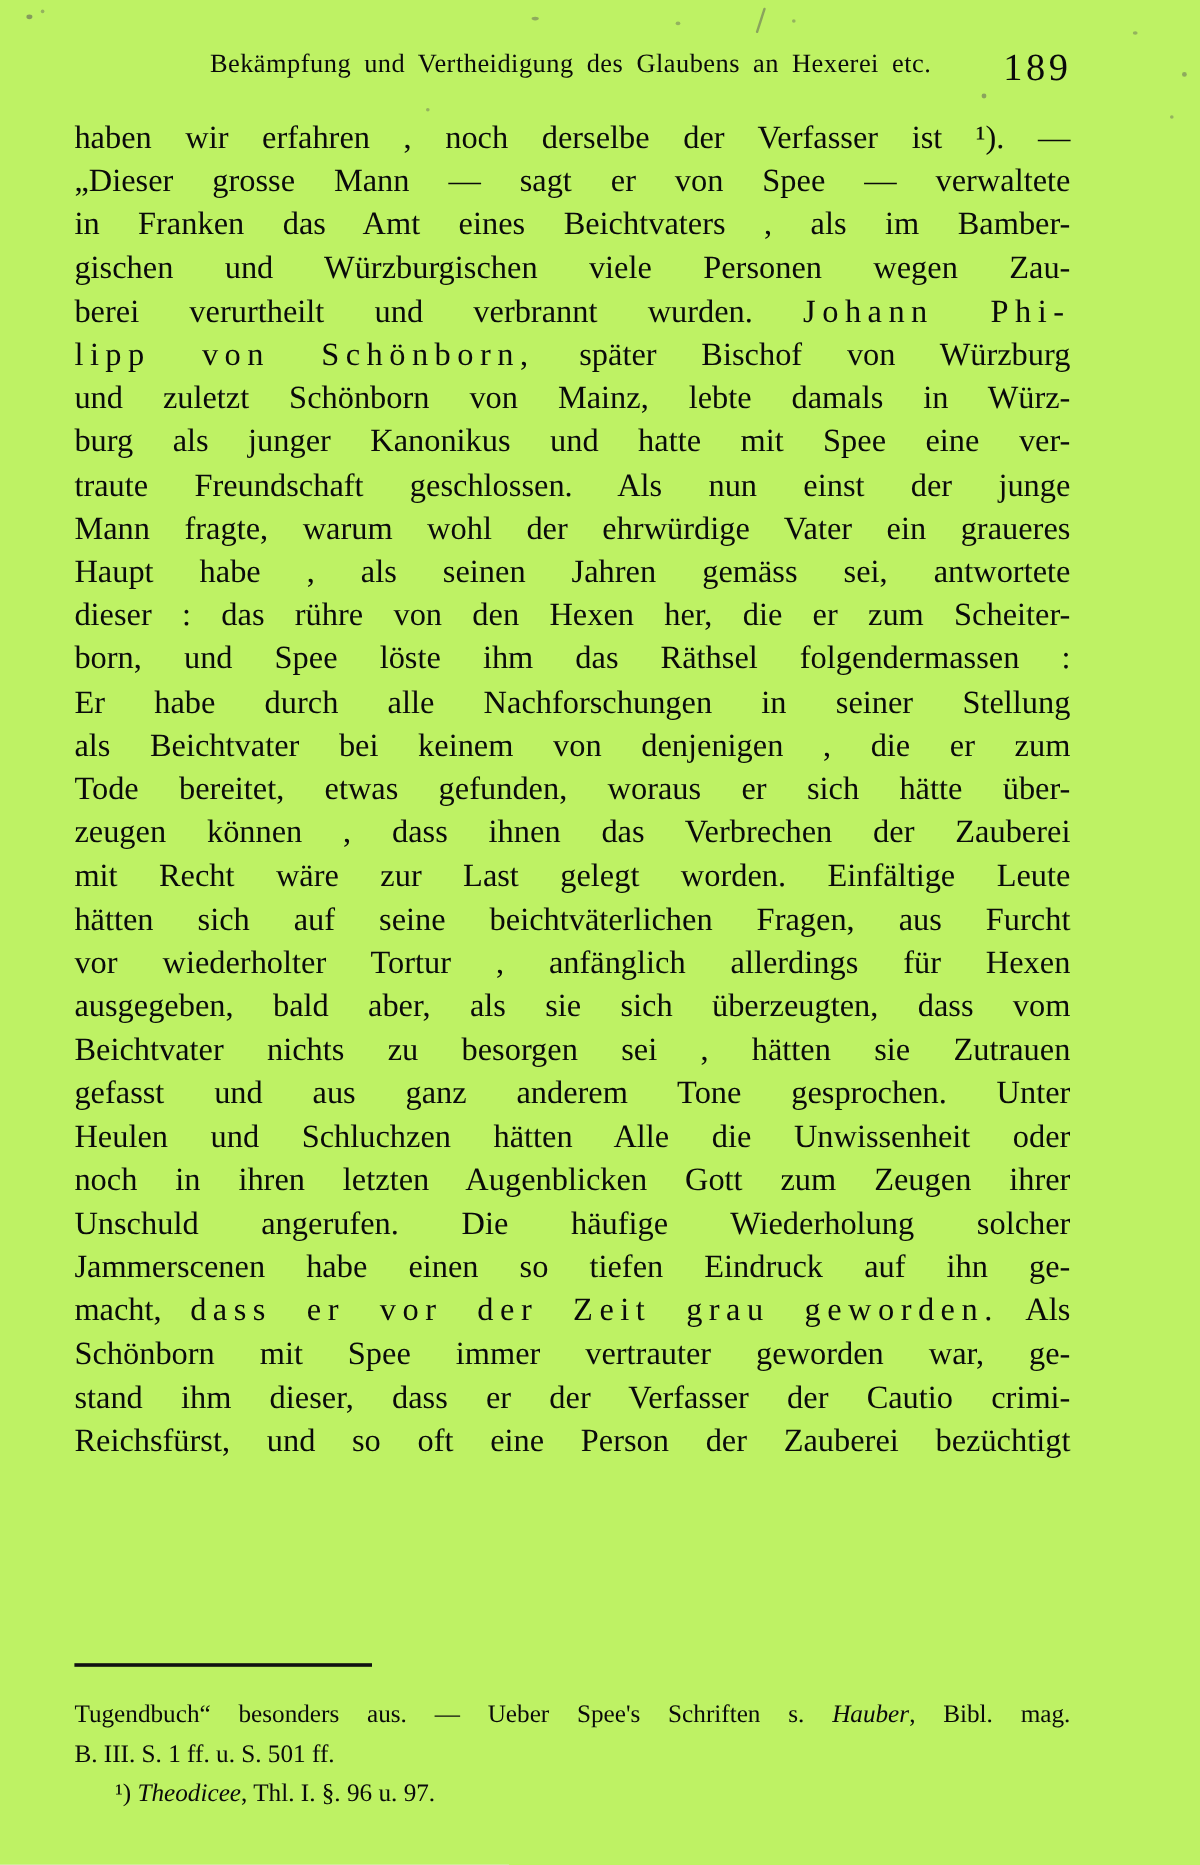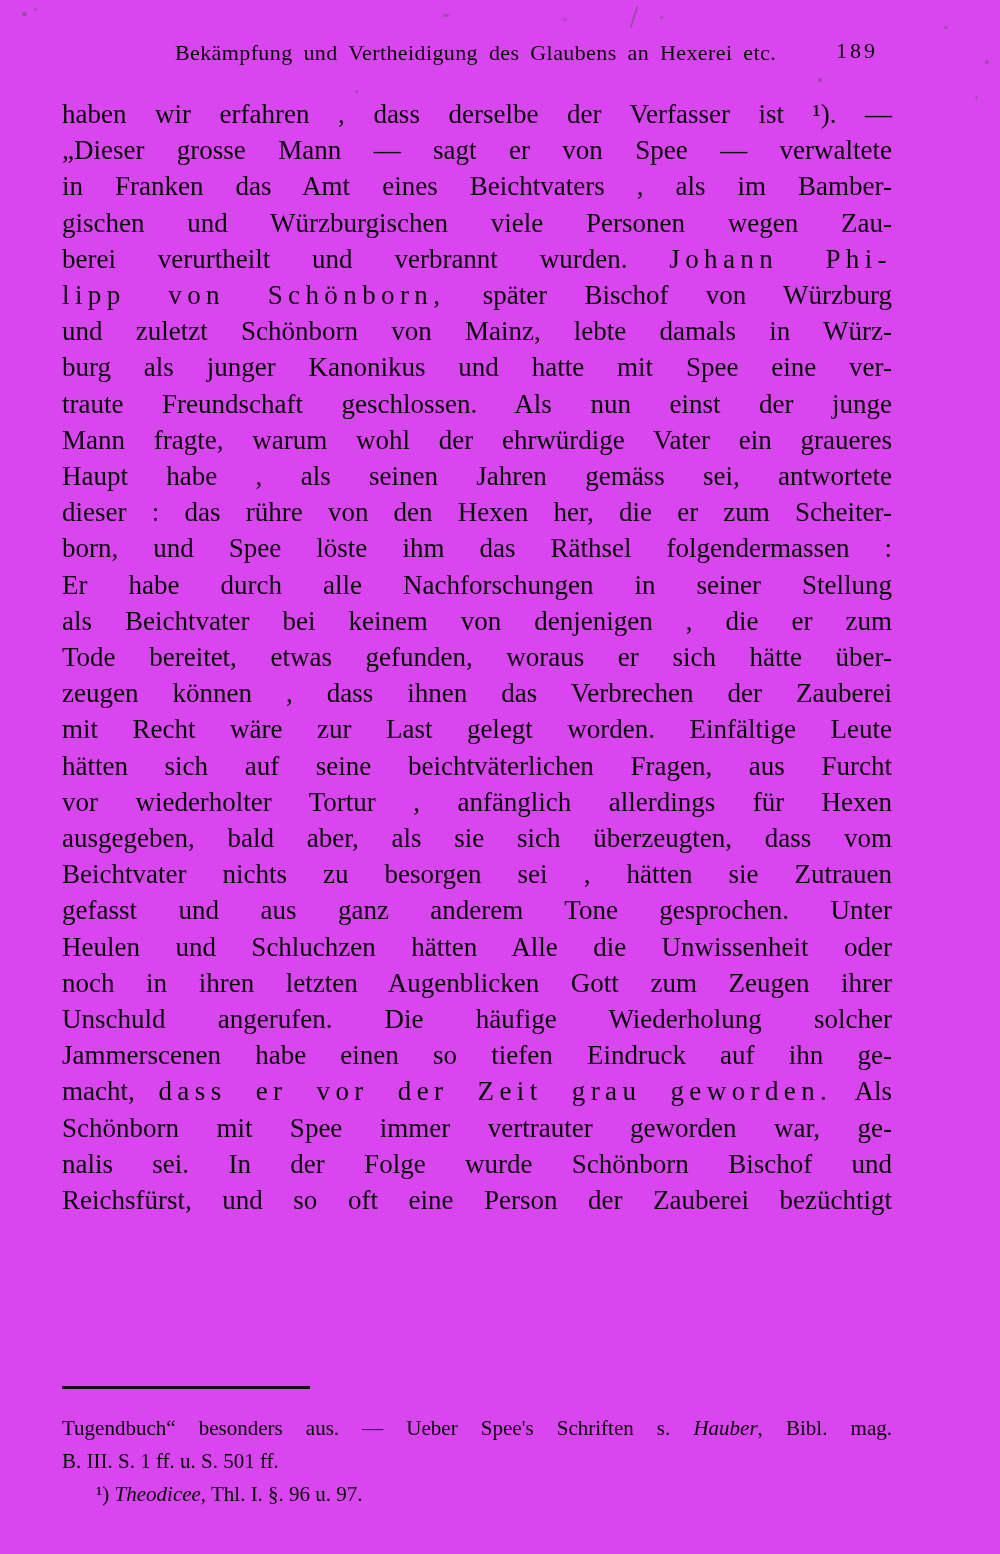--- a/index.html
+++ b/index.html
@@ -1,33 +1,33 @@
 <!DOCTYPE html>
 <html><head>
 <meta charset="utf-8">
 <style>
   html,body{margin:0;padding:0;background:#e8e8e8;}
   .page{
     position:relative;
     width:1000px;height:1554px;
-    background:#d946ef;
+    background:#bef264;
     font-family:"Liberation Serif","DejaVu Serif",serif;
     color:#0a0a0a;
     overflow:hidden;
     margin:0 auto;
   }
   
   .header-title{
     position:absolute;left:148px;top:40px;width:655px;
     font-size:22px;text-align:center;word-spacing:5px;letter-spacing:.4px;
     white-space:nowrap;
   }
   .page-number{
     position:absolute;left:836px;top:38px;
-    font-size:22px;letter-spacing:3px;
+    font-size:32px;letter-spacing:3px;
   }
   
   .body-text{
     position:absolute;left:62px;top:96px;width:830px;
   }
   .line{
     line-height:36.2px;font-size:27px;
     text-align:justify;text-align-last:justify;
     white-space:nowrap;
   }
@@ -61,21 +61,21 @@
   <div class="speck" style="left:944px;top:26px;width:4px;height:3px;opacity:.4"></div>
   <div class="speck" style="left:985px;top:60px;width:4px;height:4px;opacity:.45"></div>
   <div class="speck" style="left:975px;top:96px;width:3px;height:3px;opacity:.4"></div>
   <div class="speck" style="left:818px;top:78px;width:4px;height:4px;opacity:.5"></div>
   <div class="speck" style="left:355px;top:90px;width:3px;height:3px;opacity:.4"></div>
 
   <div class="header-title">Bekämpfung und Vertheidigung des Glaubens an Hexerei etc.</div>
   <div class="page-number">189</div>
 
   <div class="body-text">
-    <div class="line">haben wir erfahren , dass derselbe der Verfasser ist ¹). —</div>
+    <div class="line">haben wir erfahren , noch derselbe der Verfasser ist ¹). —</div>
     <div class="line">„Dieser grosse Mann — sagt er von Spee — verwaltete</div>
     <div class="line">in Franken das Amt eines Beichtvaters , als im Bamber-</div>
     <div class="line">gischen und Würzburgischen viele Personen wegen Zau-</div>
     <div class="line"><span>berei verurtheilt und verbrannt wurden. </span><span class="sperr">Johann Phi-</span></div>
     <div class="line"><span class="sperr">lipp von Schönborn,</span><span> später Bischof von Würzburg</span></div>
     <div class="line">und zuletzt Schönborn von Mainz, lebte damals in Würz-</div>
     <div class="line">burg als junger Kanonikus und hatte mit Spee eine ver-</div>
     <div class="line">traute Freundschaft geschlossen. Als nun einst der junge</div>
     <div class="line">Mann fragte, warum wohl der ehrwürdige Vater ein graueres</div>
     <div class="line">Haupt habe , als seinen Jahren gemäss sei, antwortete</div>
@@ -90,21 +90,21 @@
     <div class="line">vor wiederholter Tortur , anfänglich allerdings für Hexen</div>
     <div class="line">ausgegeben, bald aber, als sie sich überzeugten, dass vom</div>
     <div class="line">Beichtvater nichts zu besorgen sei , hätten sie Zutrauen</div>
     <div class="line">gefasst und aus ganz anderem Tone gesprochen. Unter</div>
     <div class="line">Heulen und Schluchzen hätten Alle die Unwissenheit oder</div>
     <div class="line">noch in ihren letzten Augenblicken Gott zum Zeugen ihrer</div>
     <div class="line">Unschuld angerufen. Die häufige Wiederholung solcher</div>
     <div class="line">Jammerscenen habe einen so tiefen Eindruck auf ihn ge-</div>
     <div class="line"><span>macht, </span><span class="sperr">dass er vor der Zeit grau geworden.</span><span> Als</span></div>
     <div class="line">Schönborn mit Spee immer vertrauter geworden war, ge-</div>
-    <div class="line">nalis sei. In der Folge wurde Schönborn Bischof und</div>
+    <div class="line">stand ihm dieser, dass er der Verfasser der Cautio crimi-</div>
     <div class="line">Reichsfürst, und so oft eine Person der Zauberei bezüchtigt</div>
   </div>
 
   <div class="footnote-rule"></div>
 
   <div class="footnotes">
     <div class="fn-line1"><span>Tugendbuch“ besonders aus. — Ueber Spee's Schriften s. </span><span class="it">Hauber</span><span>, Bibl. mag.</span></div>
     <div>B. III. S. 1 ff. u. S. 501 ff.</div>
     <div class="fn-line3"><span>¹) </span><span class="it">Theodicee</span><span>, Thl. I. §. 96 u. 97.</span></div>
   </div>

